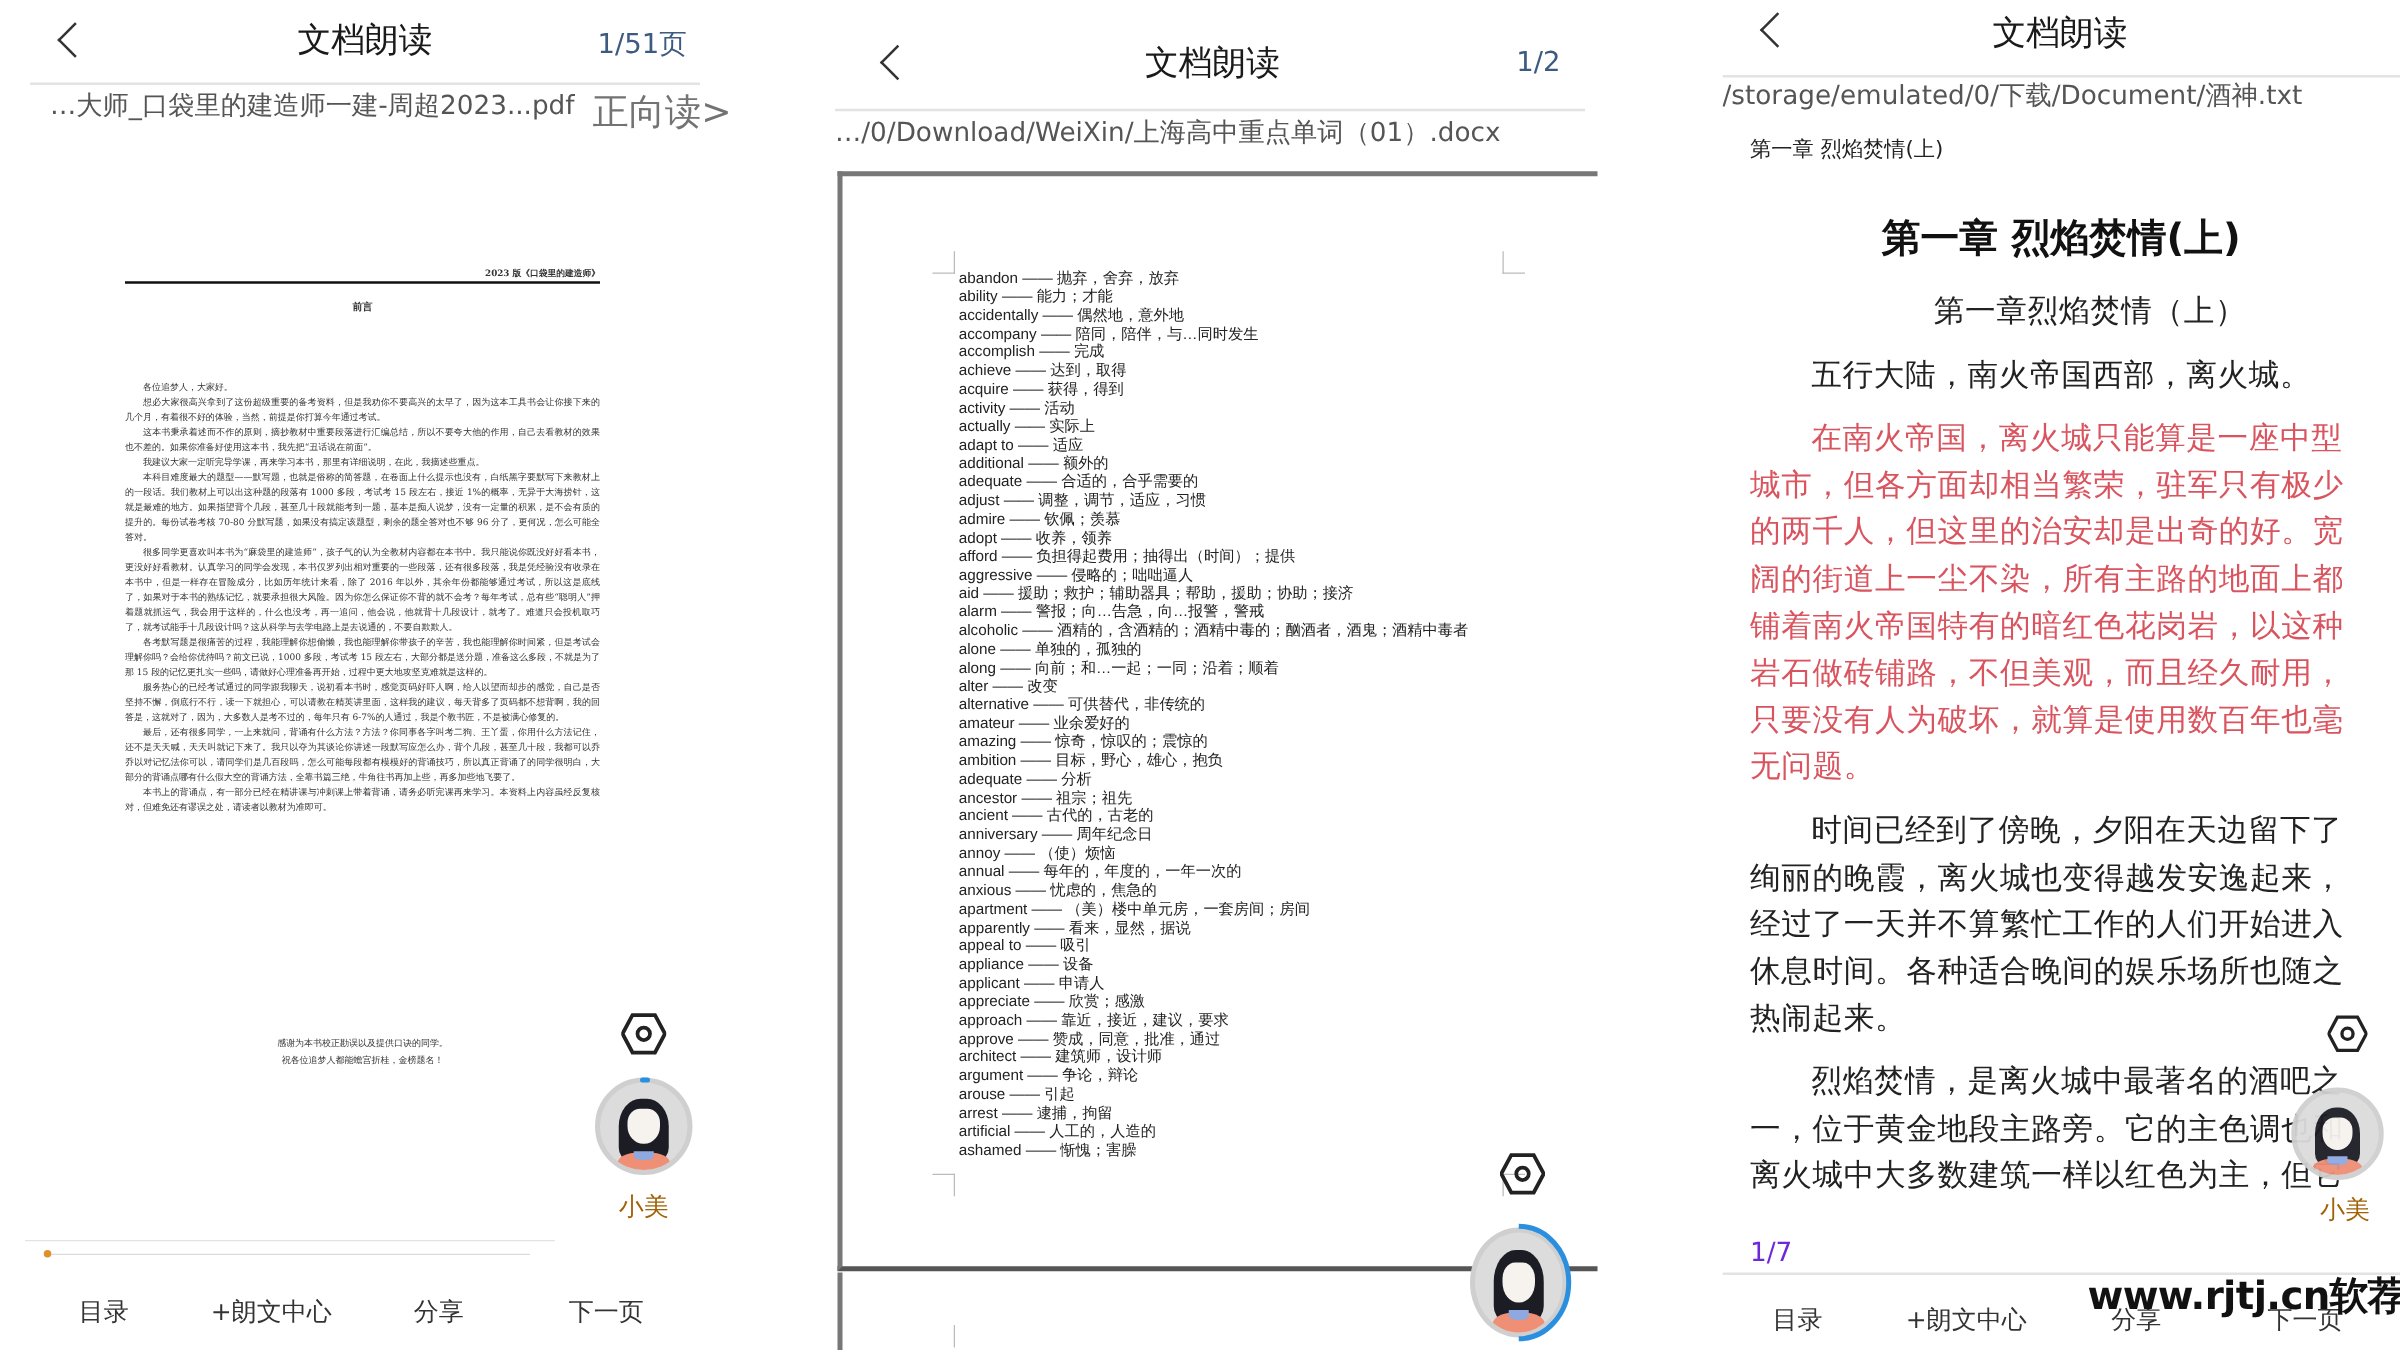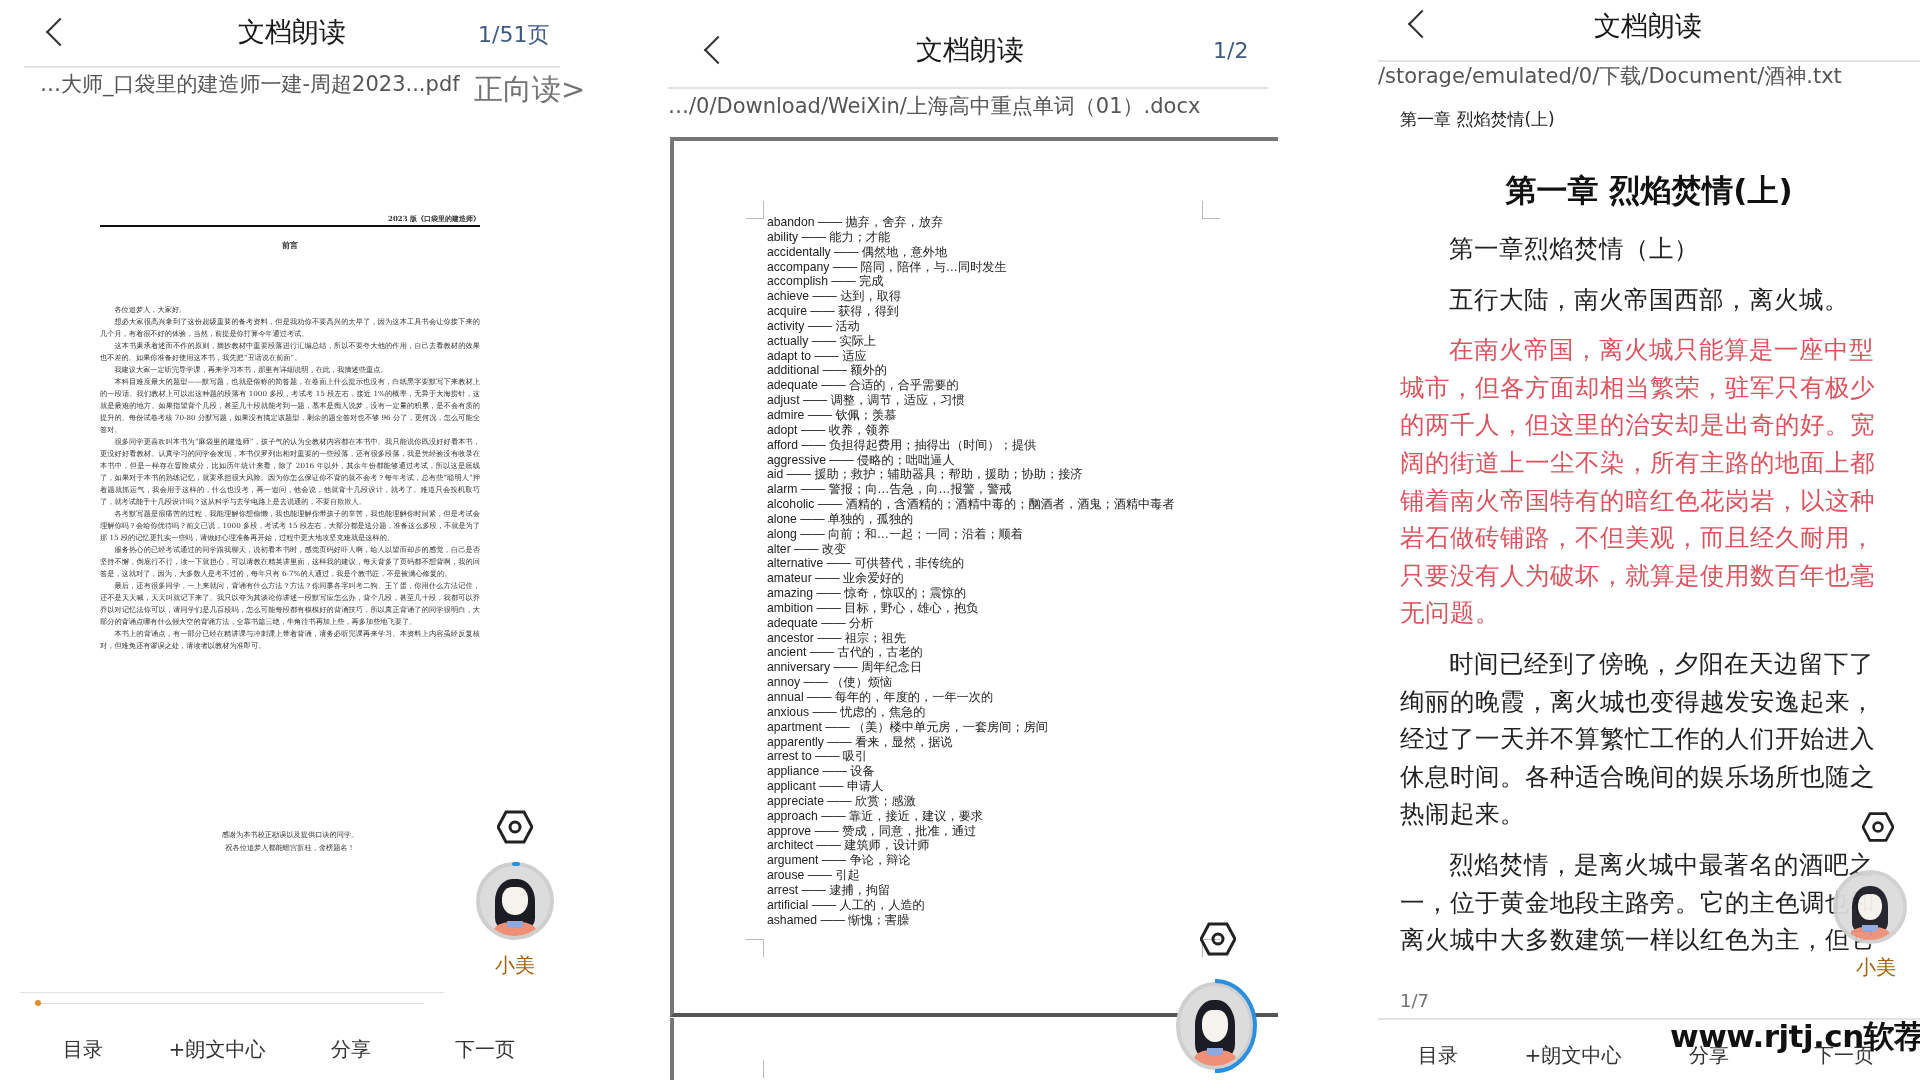--- a/index.html
+++ b/index.html
@@ -45,21 +45,21 @@
   .corner { position: absolute; width: 18px; height: 18px; border-color: #bbb; border-style: solid; border-width: 0; }
   .wordlist { position: absolute; left: 99px; top: 215px; font-family: "Liberation Sans", "DejaVu Sans", sans-serif; font-size: 12.2px; line-height: 14.85px; color: #222; white-space: nowrap; }
   .wordlist div { height: 14.85px; }
 
   
   .chapter-small { position: absolute; left: 22px; top: 108px; font-size: 17px; color: #222; white-space: nowrap; }
   .chapter-big { position: absolute; left: 0; width: 542px; top: 170px; text-align: center; font-size: 31px; font-weight: bold; color: #111; white-space: nowrap; }
   .novel { position: absolute; left: 22px; width: 495px; font-size: 24.5px; line-height: 37.6px; color: #222; letter-spacing: 0.5px; }
   .novel p { text-indent: 2em; }
   .novel .red { color: #d9545e; }
-  .page-indicator { position: absolute; left: 22px; top: 990px; font-size: 18px; color: #737373; }
+  .page-indicator { position: absolute; left: 22px; top: 990px; font-size: 21px; color: #6d28d9; }
   .site-watermark { position: absolute; font-size: 31px; font-weight: bold; color: #111; white-space: nowrap; font-family: "DejaVu Sans", sans-serif; letter-spacing: -0.5px; }
 </style>
 </head>
 <body>
 
 <div id="p1" class="panel">
   <div class="back" style="left:50px; top:22px;"></div>
   <div class="title" style="left:292px; top:14px;">文档朗读</div>
   <div class="pagecount" style="left:478px; top:20px;">1/51页</div>
   <div class="divider" style="left:24px; width:536px; top:66px;"></div>
@@ -159,21 +159,21 @@
     <div>ambition —— 目标，野心，雄心，抱负</div>
     <div>adequate —— 分析</div>
     <div>ancestor —— 祖宗；祖先</div>
     <div>ancient —— 古代的，古老的</div>
     <div>anniversary —— 周年纪念日</div>
     <div>annoy —— （使）烦恼</div>
     <div>annual —— 每年的，年度的，一年一次的</div>
     <div>anxious —— 忧虑的，焦急的</div>
     <div>apartment —— （美）楼中单元房，一套房间；房间</div>
     <div>apparently —— 看来，显然，据说</div>
-    <div>arrest to —— 吸引</div>
+    <div>appeal to —— 吸引</div>
     <div>appliance —— 设备</div>
     <div>applicant —— 申请人</div>
     <div>appreciate —— 欣赏；感激</div>
     <div>approach —— 靠近，接近，建议，要求</div>
     <div>approve —— 赞成，同意，批准，通过</div>
     <div>architect —— 建筑师，设计师</div>
     <div>argument —— 争论，辩论</div>
     <div>arouse —— 引起</div>
     <div>arrest —— 逮捕，拘留</div>
     <div>artificial —— 人工的，人造的</div>
@@ -199,21 +199,21 @@
 <div id="p3" class="panel">
   <div class="back" style="left:34px; top:14px;"></div>
   <div class="title" style="left:270px; top:8px;">文档朗读</div>
   <div class="divider" style="left:0; width:542px; top:60px;"></div>
   <div class="path" style="left:0; top:62px;">/storage/emulated/0/下载/Document/酒神.txt</div>
 
   <div class="chapter-small">第一章 烈焰焚情(上)</div>
   <div class="chapter-big">第一章 烈焰焚情(上)</div>
 
   <div class="novel" style="top:230px;">
-    <p style="margin-bottom:13px;">第一章烈焰焚情（上）</p>
+    <p style="margin-bottom:13px;text-align:center;">第一章烈焰焚情（上）</p>
     <p style="margin-bottom:13px;">五行大陆，南火帝国西部，离火城。</p>
     <p class="red" style="margin-bottom:13px;">在南火帝国，离火城只能算是一座中型城市，但各方面却相当繁荣，驻军只有极少的两千人，但这里的治安却是出奇的好。宽阔的街道上一尘不染，所有主路的地面上都铺着南火帝国特有的暗红色花岗岩，以这种岩石做砖铺路，不但美观，而且经久耐用，只要没有人为破坏，就算是使用数百年也毫无问题。</p>
     <p style="margin-bottom:13px;">时间已经到了傍晚，夕阳在天边留下了绚丽的晚霞，离火城也变得越发安逸起来，经过了一天并不算繁忙工作的人们开始进入休息时间。各种适合晚间的娱乐场所也随之热闹起来。</p>
     <p>烈焰焚情，是离火城中最著名的酒吧之一，位于黄金地段主路旁。它的主色调也和离火城中大多数建筑一样以红色为主，但它</p>
   </div>
 
   <svg class="hexbtn" style="left:484px; top:811px; width:32px; height:32px;" viewBox="0 0 36 36">
     <polygon points="9,3 27,3 35,18 27,33 9,33 1,18" fill="none" stroke="#222" stroke-width="3"></polygon>
     <circle cx="18" cy="18" r="5" fill="none" stroke="#222" stroke-width="3"></circle>
   </svg>

